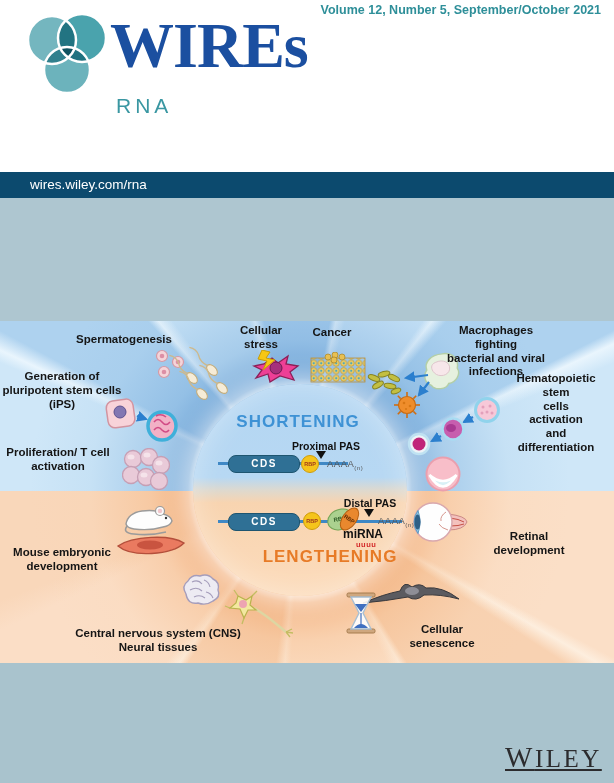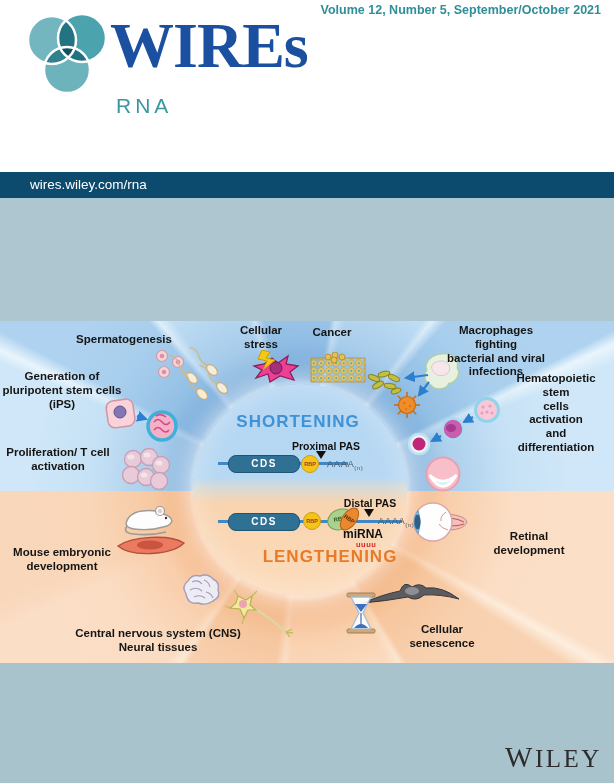--- a/index.html
+++ b/index.html
@@ -14,21 +14,21 @@
                font-weight:bold;font-size:64px;color:#1b4fa0;letter-spacing:-1px;z-index:10;line-height:1;}
   .rna-sub{position:absolute;left:116px;top:94px;font-size:21px;color:#3a97a2;
            letter-spacing:4px;z-index:10;}
 
   
   .url-banner{position:absolute;left:0;top:172px;width:614px;height:26px;background:#0c4a6e;z-index:5;}
   .url-text{margin-left:30px;line-height:26px;font-size:13.5px;color:#ffffff;}
   .mid-band{position:absolute;left:0;top:198px;width:614px;height:123px;background:#aec6d0;}
   .bottom-band{position:absolute;left:0;top:663px;width:614px;height:120px;background:#a9c3cd;}
   .wiley-mark{position:absolute;left:505px;top:741px;font-family:"Liberation Serif",serif;
-              font-size:25px;color:#2c2c2e;letter-spacing:2.5px;z-index:10;}
+              font-size:25px;color:#2c2c2e;letter-spacing:2.5px;z-index:10;text-decoration:underline;}
   .wiley-mark::first-letter{font-size:29px;}
 
   
   .band-blue{position:absolute;left:0;top:321px;width:614px;height:170px;z-index:1;
     background:
       radial-gradient(circle at 300px 169px,
         rgba(47,115,184,0) 0px, rgba(47,115,184,0) 98px,
         rgba(52,120,190,0.45) 112px, rgba(80,145,205,0.28) 150px,
         rgba(120,175,220,0.10) 210px, rgba(150,195,230,0) 270px),
       conic-gradient(from 180deg at 300px 169px,

